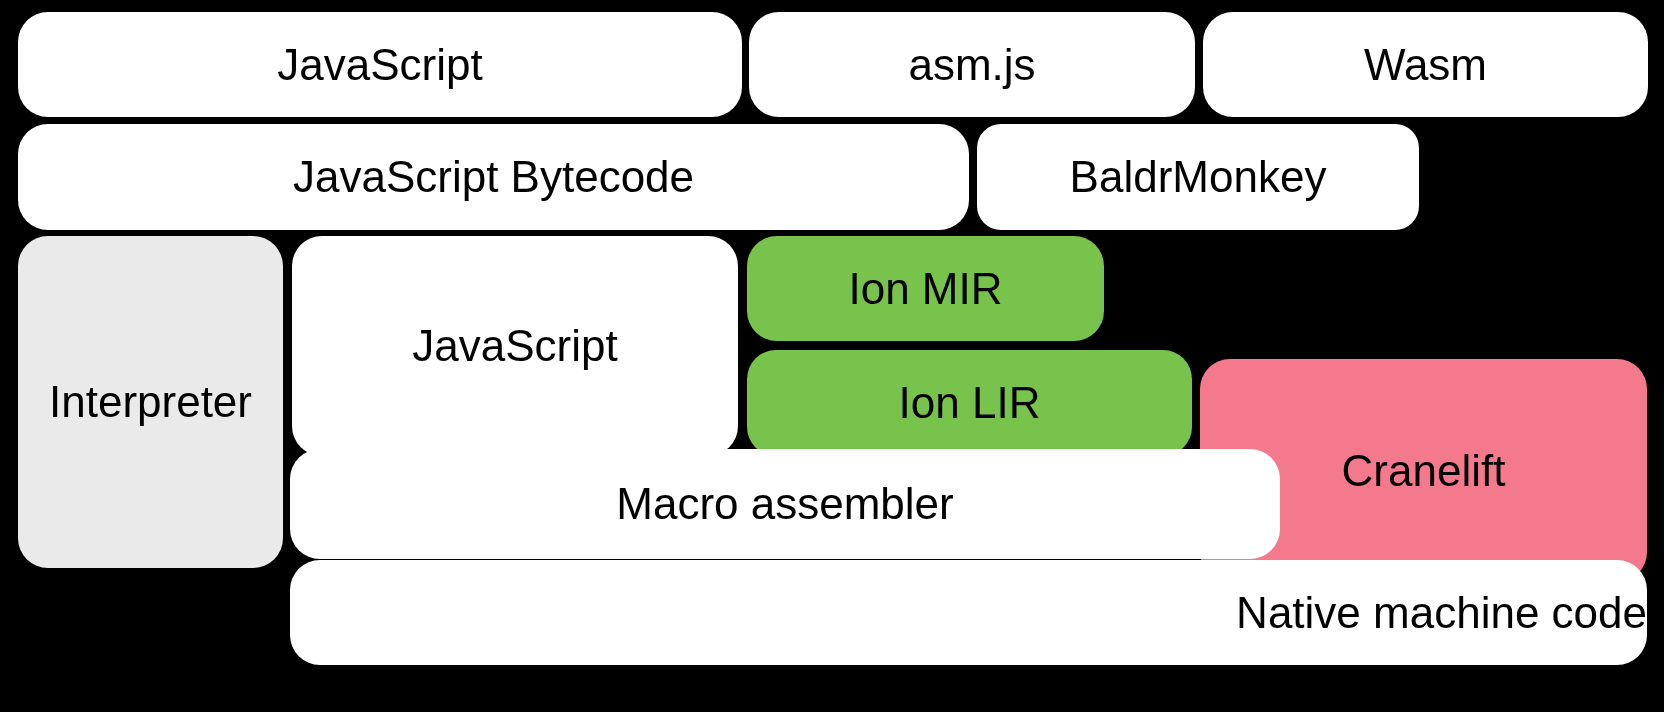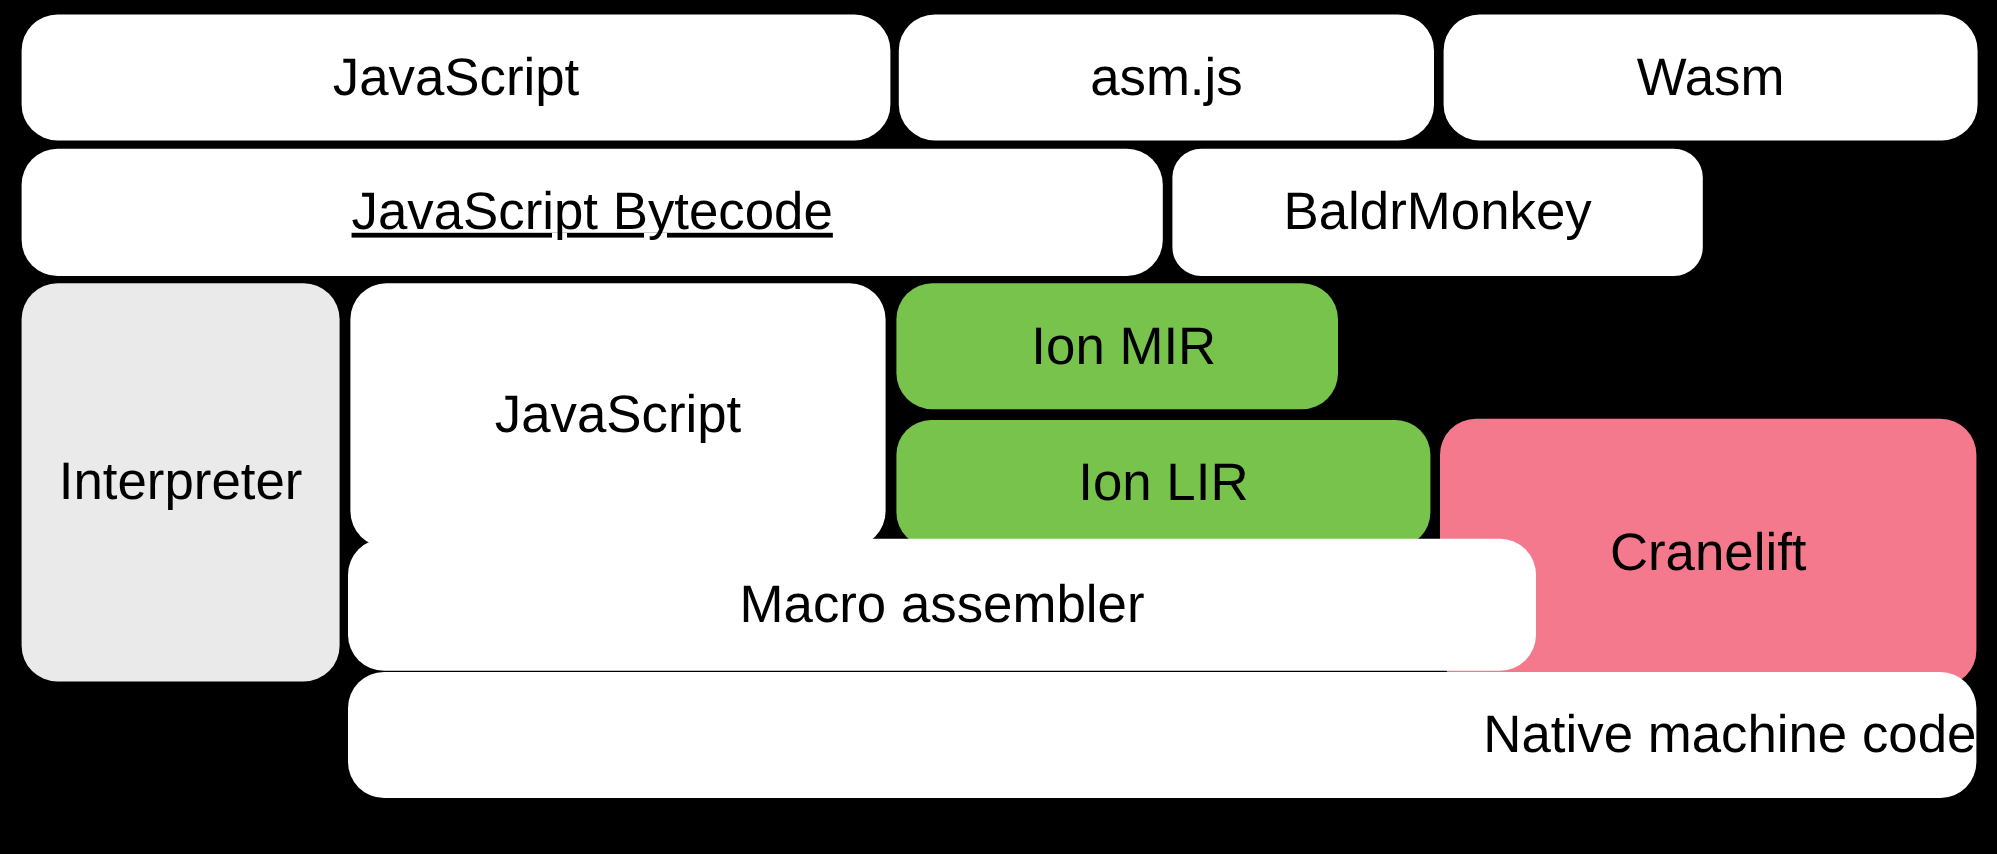--- a/index.html
+++ b/index.html
@@ -35,21 +35,21 @@
     display: block;
   }
   
   .n-javascript   { left:18px;   top:12px;  width:724px;  height:105px; }
   .n-asmjs        { left:749px;  top:12px;  width:446px;  height:105px; }
   .n-wasm         { left:1203px; top:12px;  width:445px;  height:105px; }
   .n-bytecode     { left:18px;   top:124px; width:951px;  height:106px; }
   .n-baldrmonkey  { left:977px;  top:124px; width:442px;  height:106px;border-radius:24px; }
   .n-interpreter  { left:18px;   top:236px; width:265px;  height:332px; }
   .n-baseline     { left:292px;  top:236px; width:446px;  height:220px; }
-  .n-ion-mir      { left:747px;  top:236px; width:357px;  height:105px;padding-left:11px; }
+  .n-ion-mir      { left:747px;  top:236px; width:357px;  height:105px; }
   .n-ion-lir      { left:747px;  top:350px; width:445px;  height:106px; }
   .n-cranelift    { left:1200px; top:349px; width:447px;  height:223px; }
   .n-macro        { left:290px;  top:449px; width:990px;  height:110px; }
   .n-native       { left:290px;  top:560px; width:1357px; height:105px;justify-content:flex-end; }
 </style>
 </head>
 <body>
 
 <div class="diagram" style="background: rgb(0, 0, 0);">
 
@@ -58,21 +58,21 @@
   </div>
 
   <div class="node n-asmjs" style="background: rgb(255, 255, 255); color: rgb(0, 0, 0);">
     <span>asm.js</span>
   </div>
 
   <div class="node n-wasm" style="background: rgb(255, 255, 255); color: rgb(0, 0, 0);">
     <span>Wasm</span>
   </div>
 
-  <div class="node n-bytecode" style="background: rgb(255, 255, 255); color: rgb(0, 0, 0); text-decoration: underline;">
+  <div class="node n-bytecode" style="background: rgb(255, 255, 255); color: rgb(0, 0, 0);">
     <span>JavaScript Bytecode</span>
   </div>
 
   <div class="node n-baldrmonkey" style="background: rgb(255, 255, 255); color: rgb(0, 0, 0);">
     <span>BaldrMonkey</span>
   </div>
 
   <div class="node n-interpreter" style="background: rgb(234, 234, 234); color: rgb(0, 0, 0);">
     <span>Interpreter</span>
   </div>
@@ -84,21 +84,21 @@
   </div>
 
   <div class="node n-ion-mir" style="background: rgb(119, 195, 76); color: rgb(0, 0, 0);">
     <span>Ion MIR</span>
   </div>
 
   <div class="node n-ion-lir" style="background: rgb(119, 195, 76); color: rgb(0, 0, 0); border-radius: 29px;">
     <span>Ion LIR</span>
   </div>
 
-  <div class="node n-cranelift" style="background: rgb(245, 121, 140); color: rgb(0, 0, 0);">
+  <div class="node n-cranelift" style="background: rgb(245, 121, 140); color: rgb(0, 0, 0); margin-top: 10px;">
     <span>Cranelift</span>
   </div>
 
   <div class="node n-macro" style="background: rgb(255, 255, 255); color: rgb(0, 0, 0);">
     <span>Macro assembler</span>
   </div>
 
   <div class="node n-native" style="background: rgb(255, 255, 255); color: rgb(0, 0, 0);">
     <span>Native machine code</span>
   </div>

